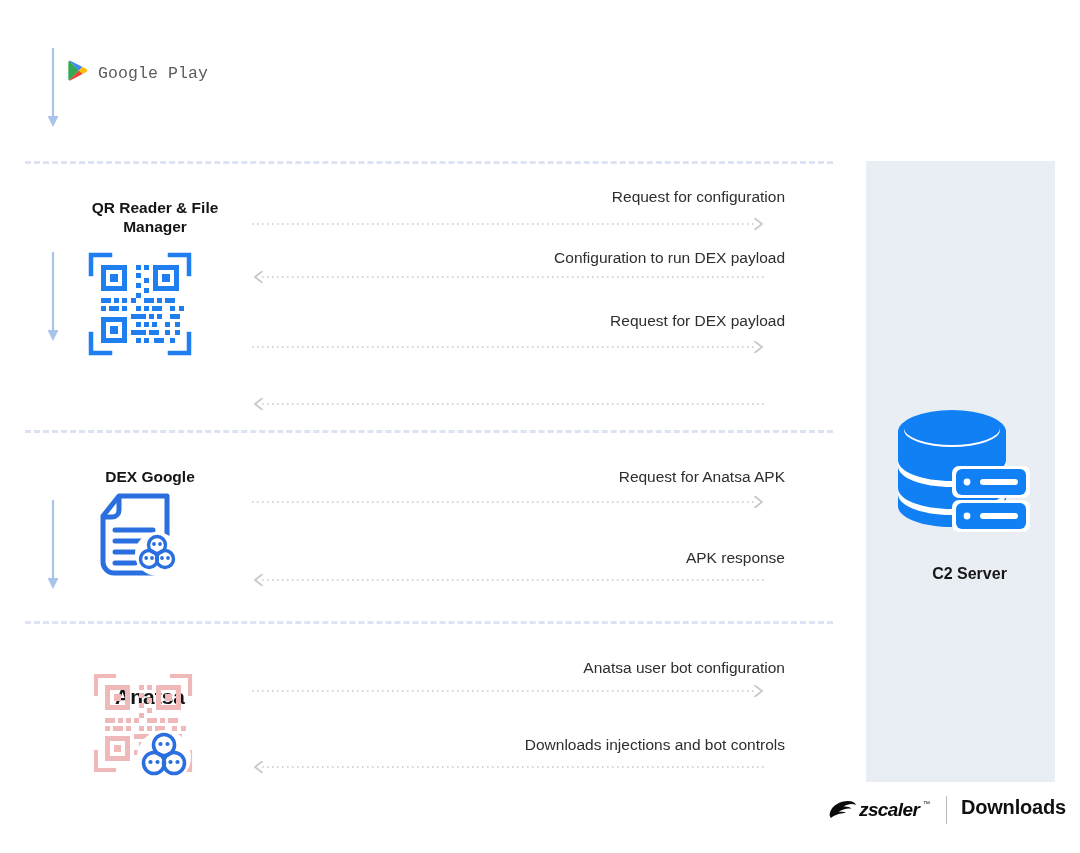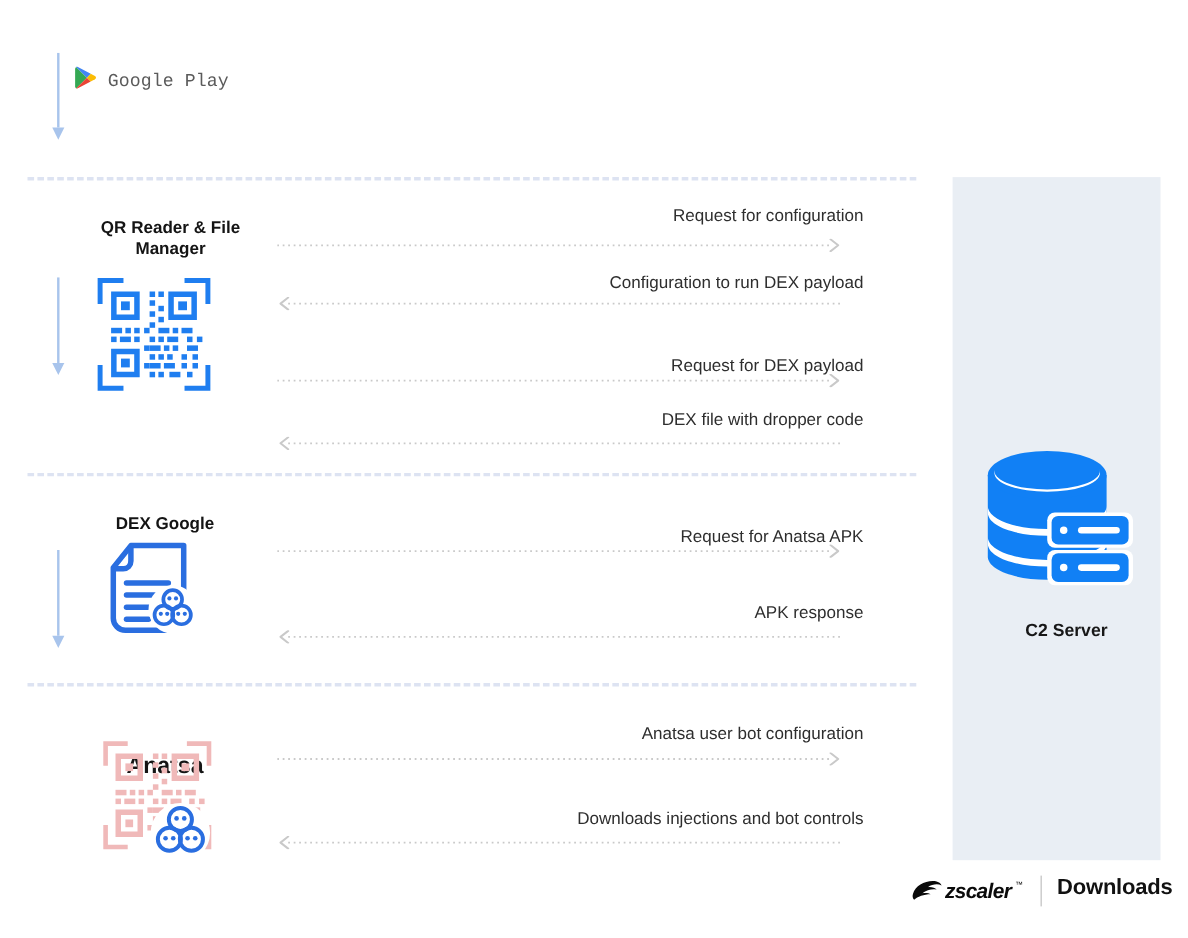--- a/index.html
+++ b/index.html
@@ -230,29 +230,28 @@
   </div>
 
   <div class="abs msg-label" style="top:249px;">Configuration to run DEX payload</div>
   <div class="abs msg-line" style="top:269px;">
     <svg width="513" height="12" viewBox="0 0 513 12" aria-hidden="true">
       <line x1="10" y1="6" x2="513" y2="6" stroke="#c9c9c9" stroke-width="1.6" stroke-dasharray="1.6 3.4"></line>
       <path d="M10 0.5 L3 6 L10 11.5" stroke="#c9c9c9" stroke-width="1.8" fill="none" stroke-linecap="round" stroke-linejoin="round"></path>
     </svg>
   </div>
 
-  <div class="abs msg-label" style="top:312px;margin-top:12px;">Request for DEX payload</div>
+  <div class="abs msg-label" style="top:312px;">Request for DEX payload</div>
   <div class="abs msg-line" style="top:339px;">
     <svg width="513" height="12" viewBox="0 0 513 12" aria-hidden="true">
       <line x1="0" y1="6" x2="503" y2="6" stroke="#c9c9c9" stroke-width="1.6" stroke-dasharray="1.6 3.4"></line>
       <path d="M503 0.5 L510 6 L503 11.5" stroke="#c9c9c9" stroke-width="1.8" fill="none" stroke-linecap="round" stroke-linejoin="round"></path>
     </svg>
   </div>
 
-  <div class="abs msg-label" style="top:373px;">DEX file with dropper code</div>
   <div class="abs msg-line" style="top:396px;">
     <svg width="513" height="12" viewBox="0 0 513 12" aria-hidden="true">
       <line x1="10" y1="6" x2="513" y2="6" stroke="#c9c9c9" stroke-width="1.6" stroke-dasharray="1.6 3.4"></line>
       <path d="M10 0.5 L3 6 L10 11.5" stroke="#c9c9c9" stroke-width="1.8" fill="none" stroke-linecap="round" stroke-linejoin="round"></path>
     </svg>
   </div>
 
   <div class="abs sep" style="top:430px;"></div>
 
   <div class="abs actor-label" style="left:55px; top:467px; width:190px; font-size:15.5px;">DEX  Google</div>
@@ -289,21 +288,21 @@
             <circle cx="17" cy="4" r="1.9"></circle>
           <circle cx="3.2" cy="18" r="1.9"></circle>
             <circle cx="9" cy="18" r="1.9"></circle>
           <circle cx="19" cy="18" r="1.9"></circle>
             <circle cx="25" cy="18" r="1.9"></circle>
         </g>
       </g>
     </svg>
   </div>
 
-  <div class="abs msg-label" style="top:480px;">Request for Anatsa APK</div>
+  <div class="abs msg-label" style="top:468px;">Request for Anatsa APK</div>
   <div class="abs msg-line" style="top:494px;">
     <svg width="513" height="12" viewBox="0 0 513 12" aria-hidden="true">
       <line x1="0" y1="6" x2="503" y2="6" stroke="#c9c9c9" stroke-width="1.6" stroke-dasharray="1.6 3.4"></line>
       <path d="M503 0.5 L510 6 L503 11.5" stroke="#c9c9c9" stroke-width="1.8" fill="none" stroke-linecap="round" stroke-linejoin="round"></path>
     </svg>
   </div>
 
   <div class="abs msg-label" style="top:549px;">APK response</div>
   <div class="abs msg-line" style="top:572px;">
     <svg width="513" height="12" viewBox="0 0 513 12" aria-hidden="true">

